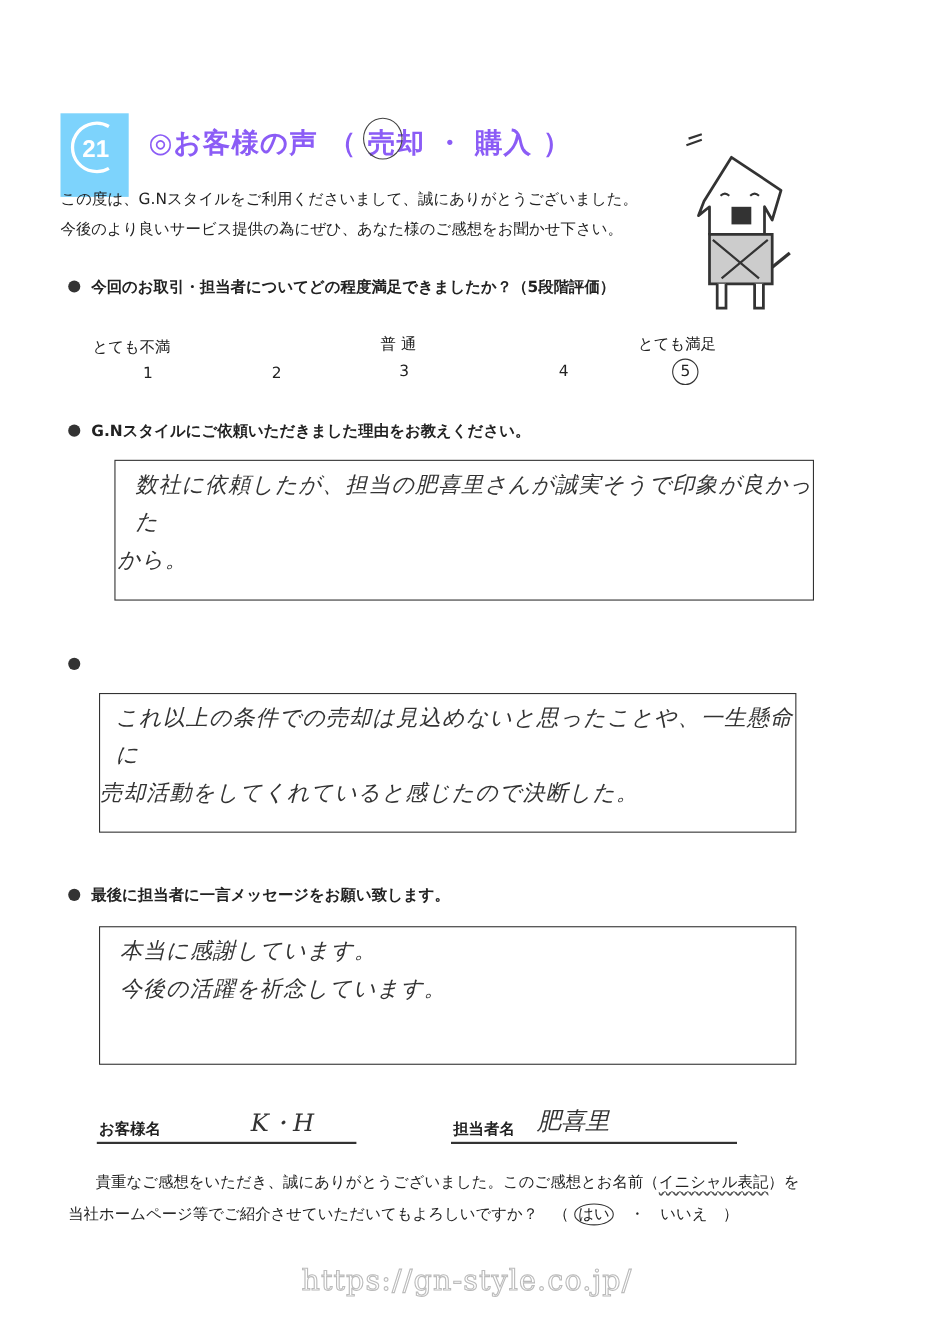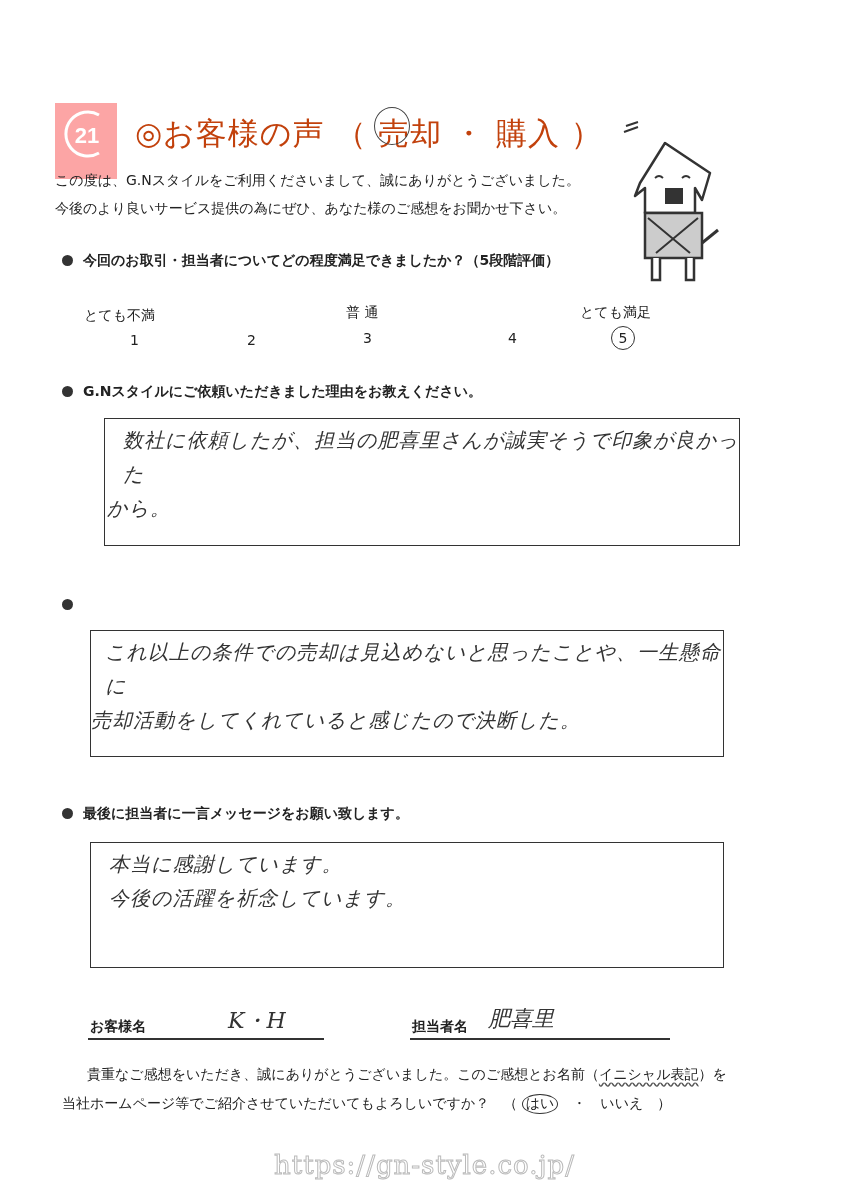--- a/index.html
+++ b/index.html
@@ -1,21 +1,21 @@
 <!DOCTYPE html>
 <html><head>
 <meta charset="utf-8">
 <style>
   html, body { margin:0; padding:0; }
   body { width:849px; height:1200px; background:#fff; position:relative; overflow:hidden;
          font-family:"DejaVu Sans", "Liberation Sans", sans-serif; color:#222; }
   .abs { position:absolute; }
-  .logo { left:55px; top:103px; width:62px; height:76px; background:#fca5a5; }
+  .logo { left:55px; top:103px; width:62px; height:76px; background:#7dd3fc; }
   .logo svg { width:62px; height:62px; display:block; }
-  .title { left:135px; top:113px; font-size:31px; font-weight:normal; letter-spacing:1px; color:#c2410c; white-space:pre; }
+  .title { left:135px; top:113px; font-size:25px; font-weight:bold; letter-spacing:1px; color:#8b5cf6; white-space:pre; }
   .title .circled { position:relative; display:inline-block; }
   .title .circled::after { content:""; position:absolute; left:-4px; top:-6px; width:34px; height:36px; border:1.5px solid #444; border-radius:50%; }
   .intro { font-size:14px; color:#222; left:55px; }
   .q { font-size:14px; font-weight:bold; left:62px; color:#222; }
   .q .dot { display:inline-block; width:11px; height:11px; background:#333; border-radius:50%; margin-right:10px; vertical-align:-1px; }
   .scale-lbl { font-size:14px; color:#222; }
   .scale-num { font-size:14px; color:#222; }
   .circle5 { border:1.3px solid #333; border-radius:50%; width:22px; height:22px; text-align:center; line-height:22px; }
   .box { border:1.5px solid #333; background:#fff; }
   .hand { font-family:"DejaVu Serif", serif; font-size:20px; color:#333; line-height:34px; font-style:italic; letter-spacing:1px; }

